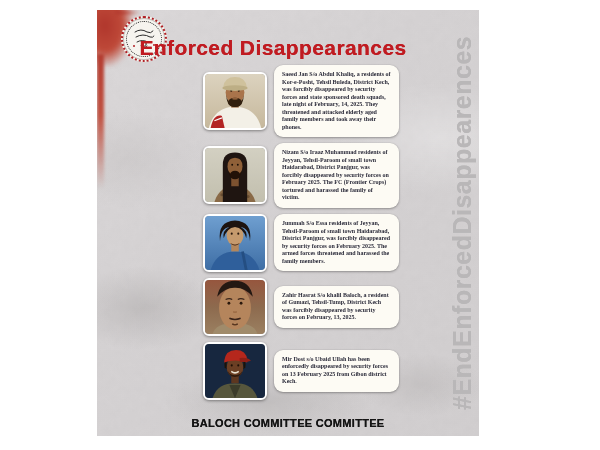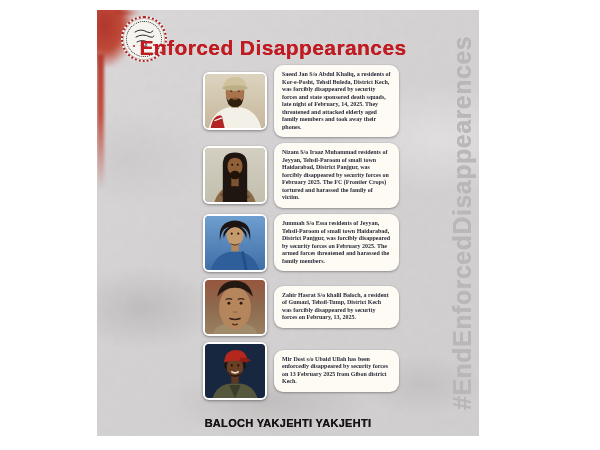--- a/index.html
+++ b/index.html
@@ -237,16 +237,16 @@
             <path d="M37 15 Q46 14 49 18 Q44 20 37 19 Z" fill="#8e1f16"></path>
           </svg>
         </div>
         <div class="card">
           <span>Mir Dost s/o Ubaid Ullah has been enforcedly disappeared by security forces on 13 February 2025 from Gibon district Kech.</span>
         </div>
       </div>
 
     </div>
 
-    <div class="footer">BALOCH YAKJEHTI YAKJEHTI</div>
+    <div class="footer">BALOCH COMMITTEE COMMITTEE</div>
     <div class="hashtag">#EndEnforcedDisappearences</div>
   </div>
 </div>
 
 </body></html>

